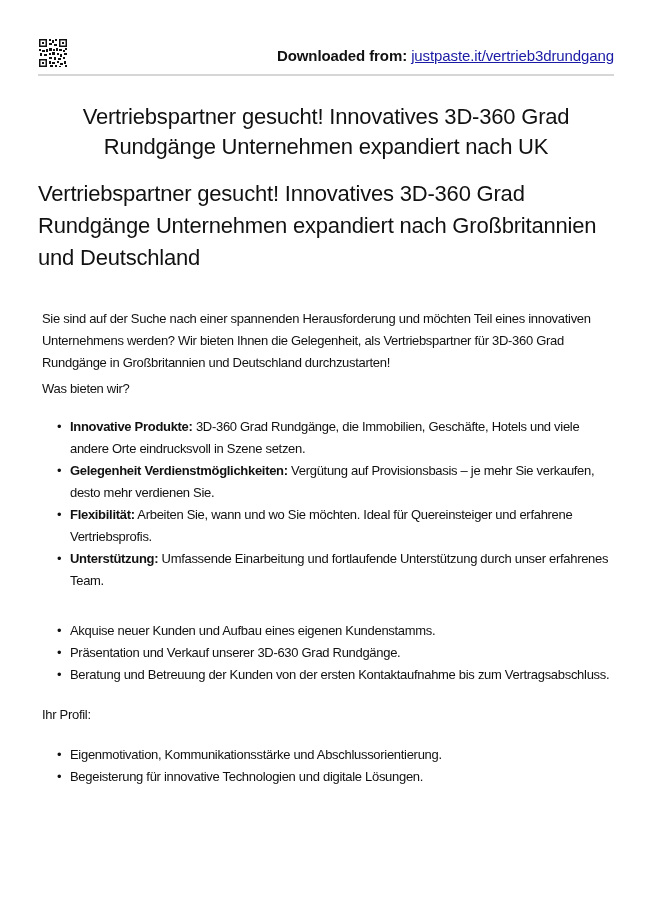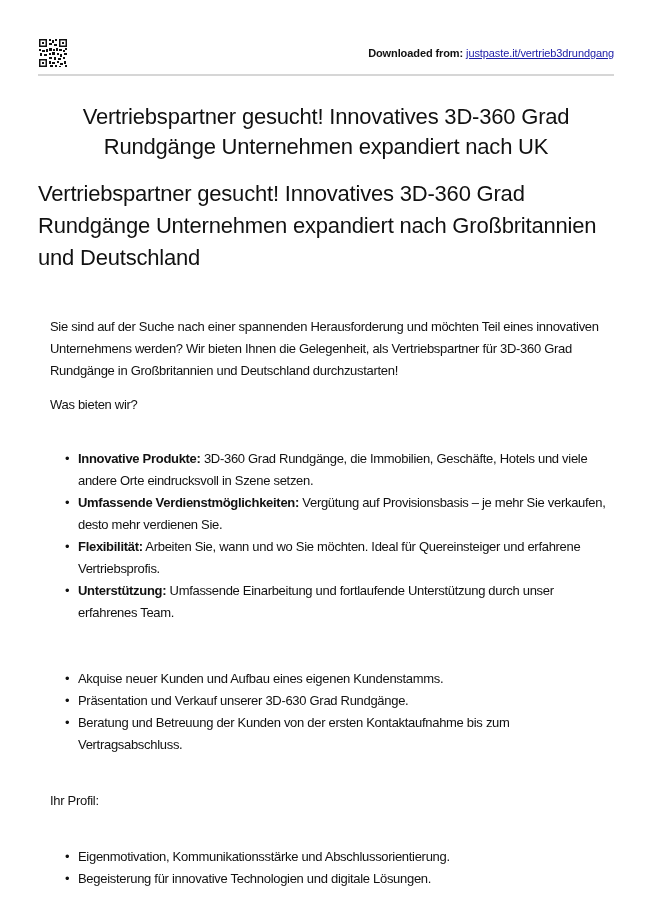--- a/index.html
+++ b/index.html
@@ -29,21 +29,21 @@
       position: absolute;
       left: 0;
       top: 0;
       width: 30px;
       height: 30px;
     }
     .downloaded {
       position: absolute;
       right: 0;
       top: 9px;
-      font-size: 11px;
+      font-size: 15px;
       font-weight: bold;
       color: #111;
       letter-spacing: -0.1px;
     }
     .downloaded a {
       color: #1a1aa6;
       text-decoration: underline;
       font-weight: normal;
     }
     .rule {
@@ -80,28 +80,28 @@
     .content {
       position: absolute;
       top: 266px;
       left: 0;
       width: 576px;
       font-size: 13px;
       line-height: 22px;
       letter-spacing: -0.3px;
     }
     .content p {
-      margin: 12px;
+      margin: 4px;
     }
     .section-heading {
       font-weight: normal;
       margin: 0;
     }
     ul {
-      margin: 8px;
+      margin: 0;
       padding: 0 0 0 32px;
       list-style: none;
     }
     ul li {
       position: relative;
       padding-left: 0;
     }
     ul li::before {
       content: "•";
       position: absolute;
@@ -177,21 +177,21 @@
   <h1 class="main-title">Vertriebspartner gesucht! Innovatives 3D-360 Grad Rundgänge Unternehmen expandiert nach UK</h1>
 
   <h2 class="sub-title">Vertriebspartner gesucht! Innovatives 3D-360 Grad Rundgänge Unternehmen expandiert nach Großbritannien und Deutschland</h2>
 
   <div class="content">
     <p>Sie sind auf der Suche nach einer spannenden Herausforderung und möchten Teil eines innovativen Unternehmens werden? Wir bieten Ihnen die Gelegenheit, als Vertriebspartner für 3D-360 Grad Rundgänge in Großbritannien und Deutschland durchzustarten!</p>
     <p class="section-heading">Was bieten wir?</p>
     <div class="gap-12"></div>
     <ul>
       <li><span class="bold">Innovative Produkte:</span><span> 3D-360 Grad Rundgänge, die Immobilien, Geschäfte, Hotels und viele andere Orte eindrucksvoll in Szene setzen.</span></li>
-      <li><span class="bold">Umfassende Verdienstmöglichkeiten:</span><span> Vergütung auf Provisionsbasis – je mehr Sie verkaufen, desto mehr verdienen Sie.</span></li>
+      <li><span class="bold">Gelegenheit Verdienstmöglichkeiten:</span><span> Vergütung auf Provisionsbasis – je mehr Sie verkaufen, desto mehr verdienen Sie.</span></li>
       <li><span class="bold">Flexibilität:</span><span> Arbeiten Sie, wann und wo Sie möchten. Ideal für Quereinsteiger und erfahrene Vertriebsprofis.</span></li>
       <li><span class="bold">Unterstützung:</span><span> Umfassende Einarbeitung und fortlaufende Unterstützung durch unser erfahrenes Team.</span></li>
     </ul>
     <div class="gap-14"></div>
     <div class="gap-14"></div>
     <ul>
       <li>Akquise neuer Kunden und Aufbau eines eigenen Kundenstamms.</li>
       <li>Präsentation und Verkauf unserer 3D-630 Grad Rundgänge.</li>
       <li>Beratung und Betreuung der Kunden von der ersten Kontaktaufnahme bis zum Vertragsabschluss.</li>
     </ul>

